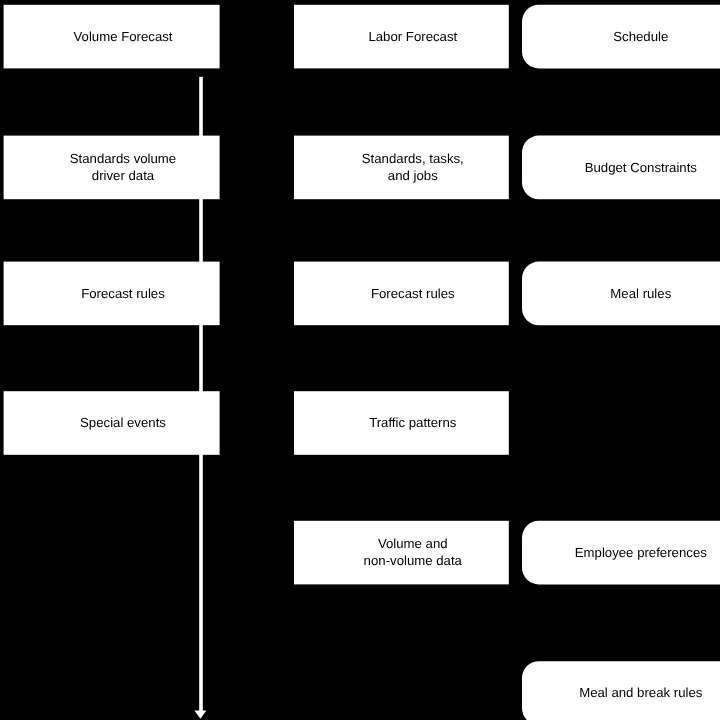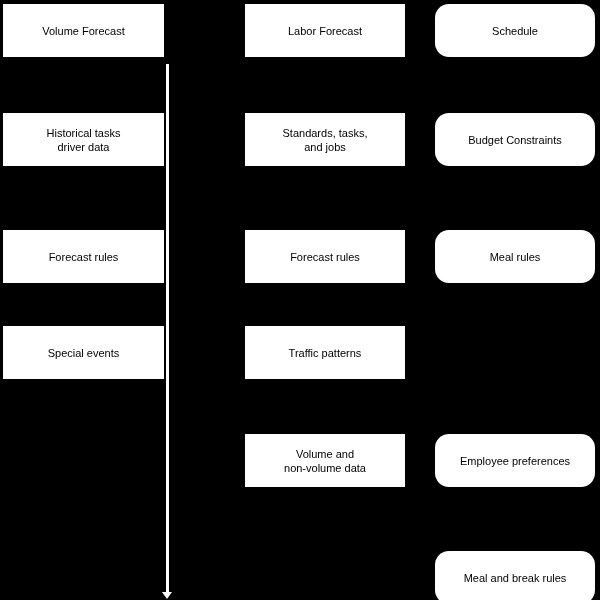--- a/index.html
+++ b/index.html
@@ -20,29 +20,30 @@
     background: #ffffff;
     color: #000000;
     display: flex;
     align-items: center;
     justify-content: center;
     text-align: center;
     font-size: 11px;
     line-height: 14px;
     white-space: pre-line;
     height: 53px;
+    padding-left: 19px;
   }
   
   .c1 { left: 3px;   width: 161px; }
   .c2 { left: 220px; width: 160px; margin-left: 25px; }
   .c3 { left: 435px; width: 160px; border-radius: 14px; }
   
   .r1 { top: 4px; }
   .r2 { top: 113px; }
-  .r3 { top: 230px; }
+  .r3 { top: 218px; }
   .r4 { top: 326px; }
   .r5 { top: 434px; }
   .r6 { top: 541px; margin-top: 10px; }
   
   .flow-line {
     position: absolute;
     left: 166px;
     top: 64px;
     width: 3px;
     height: 529px;
@@ -58,21 +59,21 @@
     border-right: 5.5px solid transparent;
     border-top: 7px solid #ffffff;
   }
 </style>
 </head>
 <body>
 
 <div class="canvas">
 
   <div class="box c1 r1">Volume Forecast</div>
-  <div class="box c1 r2">Historical tasks
+  <div class="box c1 r2">Standards volume
 driver data</div>
   <div class="box c1 r3">Forecast rules</div>
   <div class="box c1 r4">Special events</div>
 
   <div class="box c2 r1">Labor Forecast</div>
   <div class="box c2 r2">Standards, tasks,
 and jobs</div>
   <div class="box c2 r3">Forecast rules</div>
   <div class="box c2 r4">Traffic patterns</div>
   <div class="box c2 r5">Volume and

